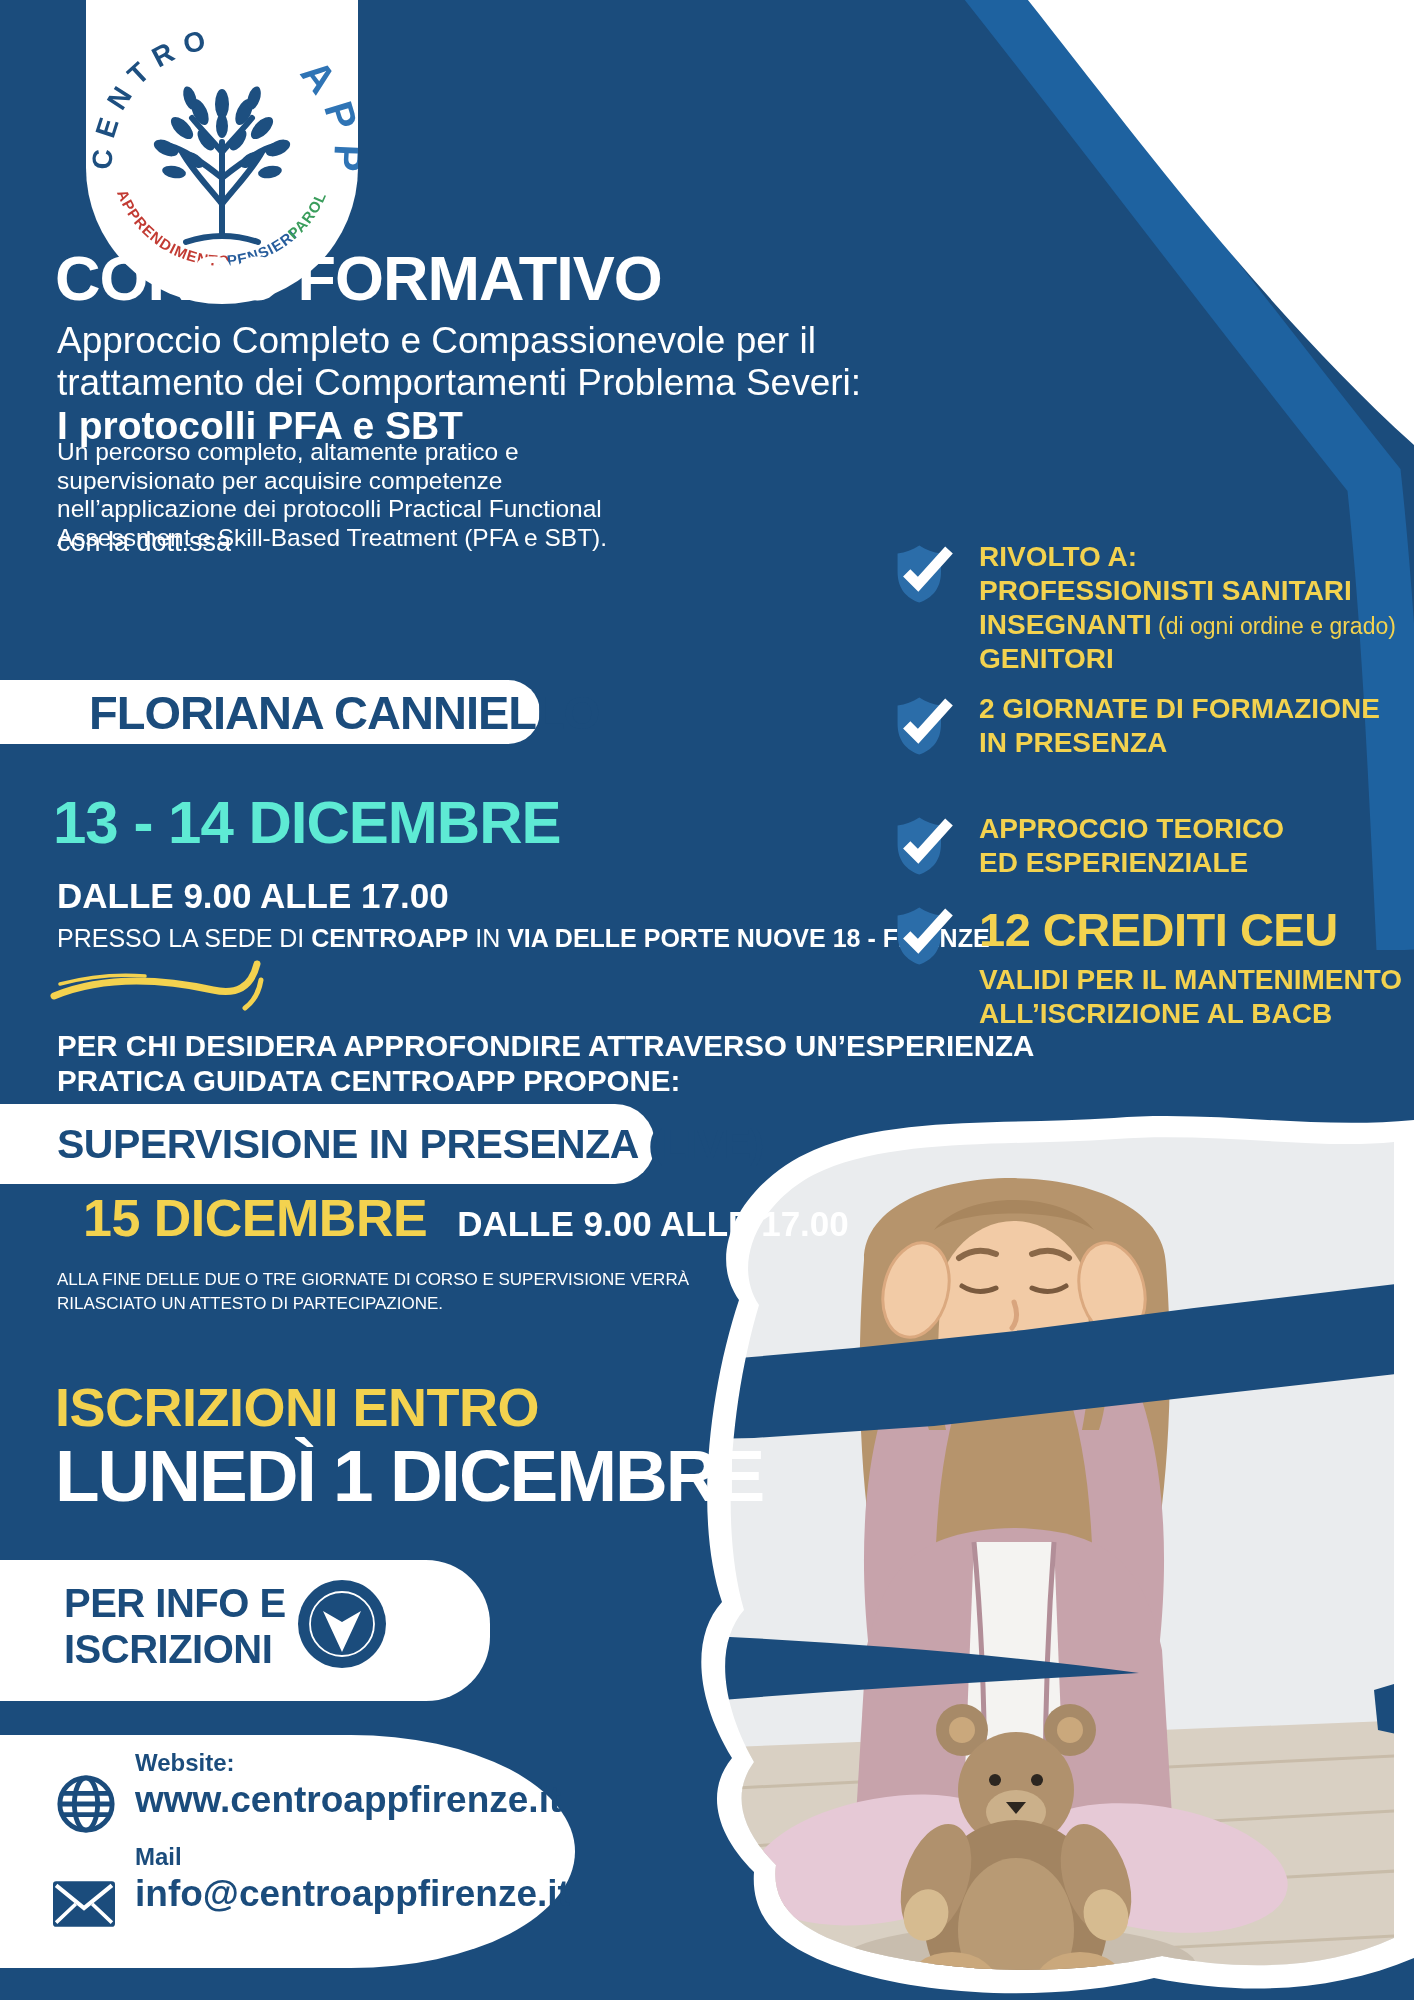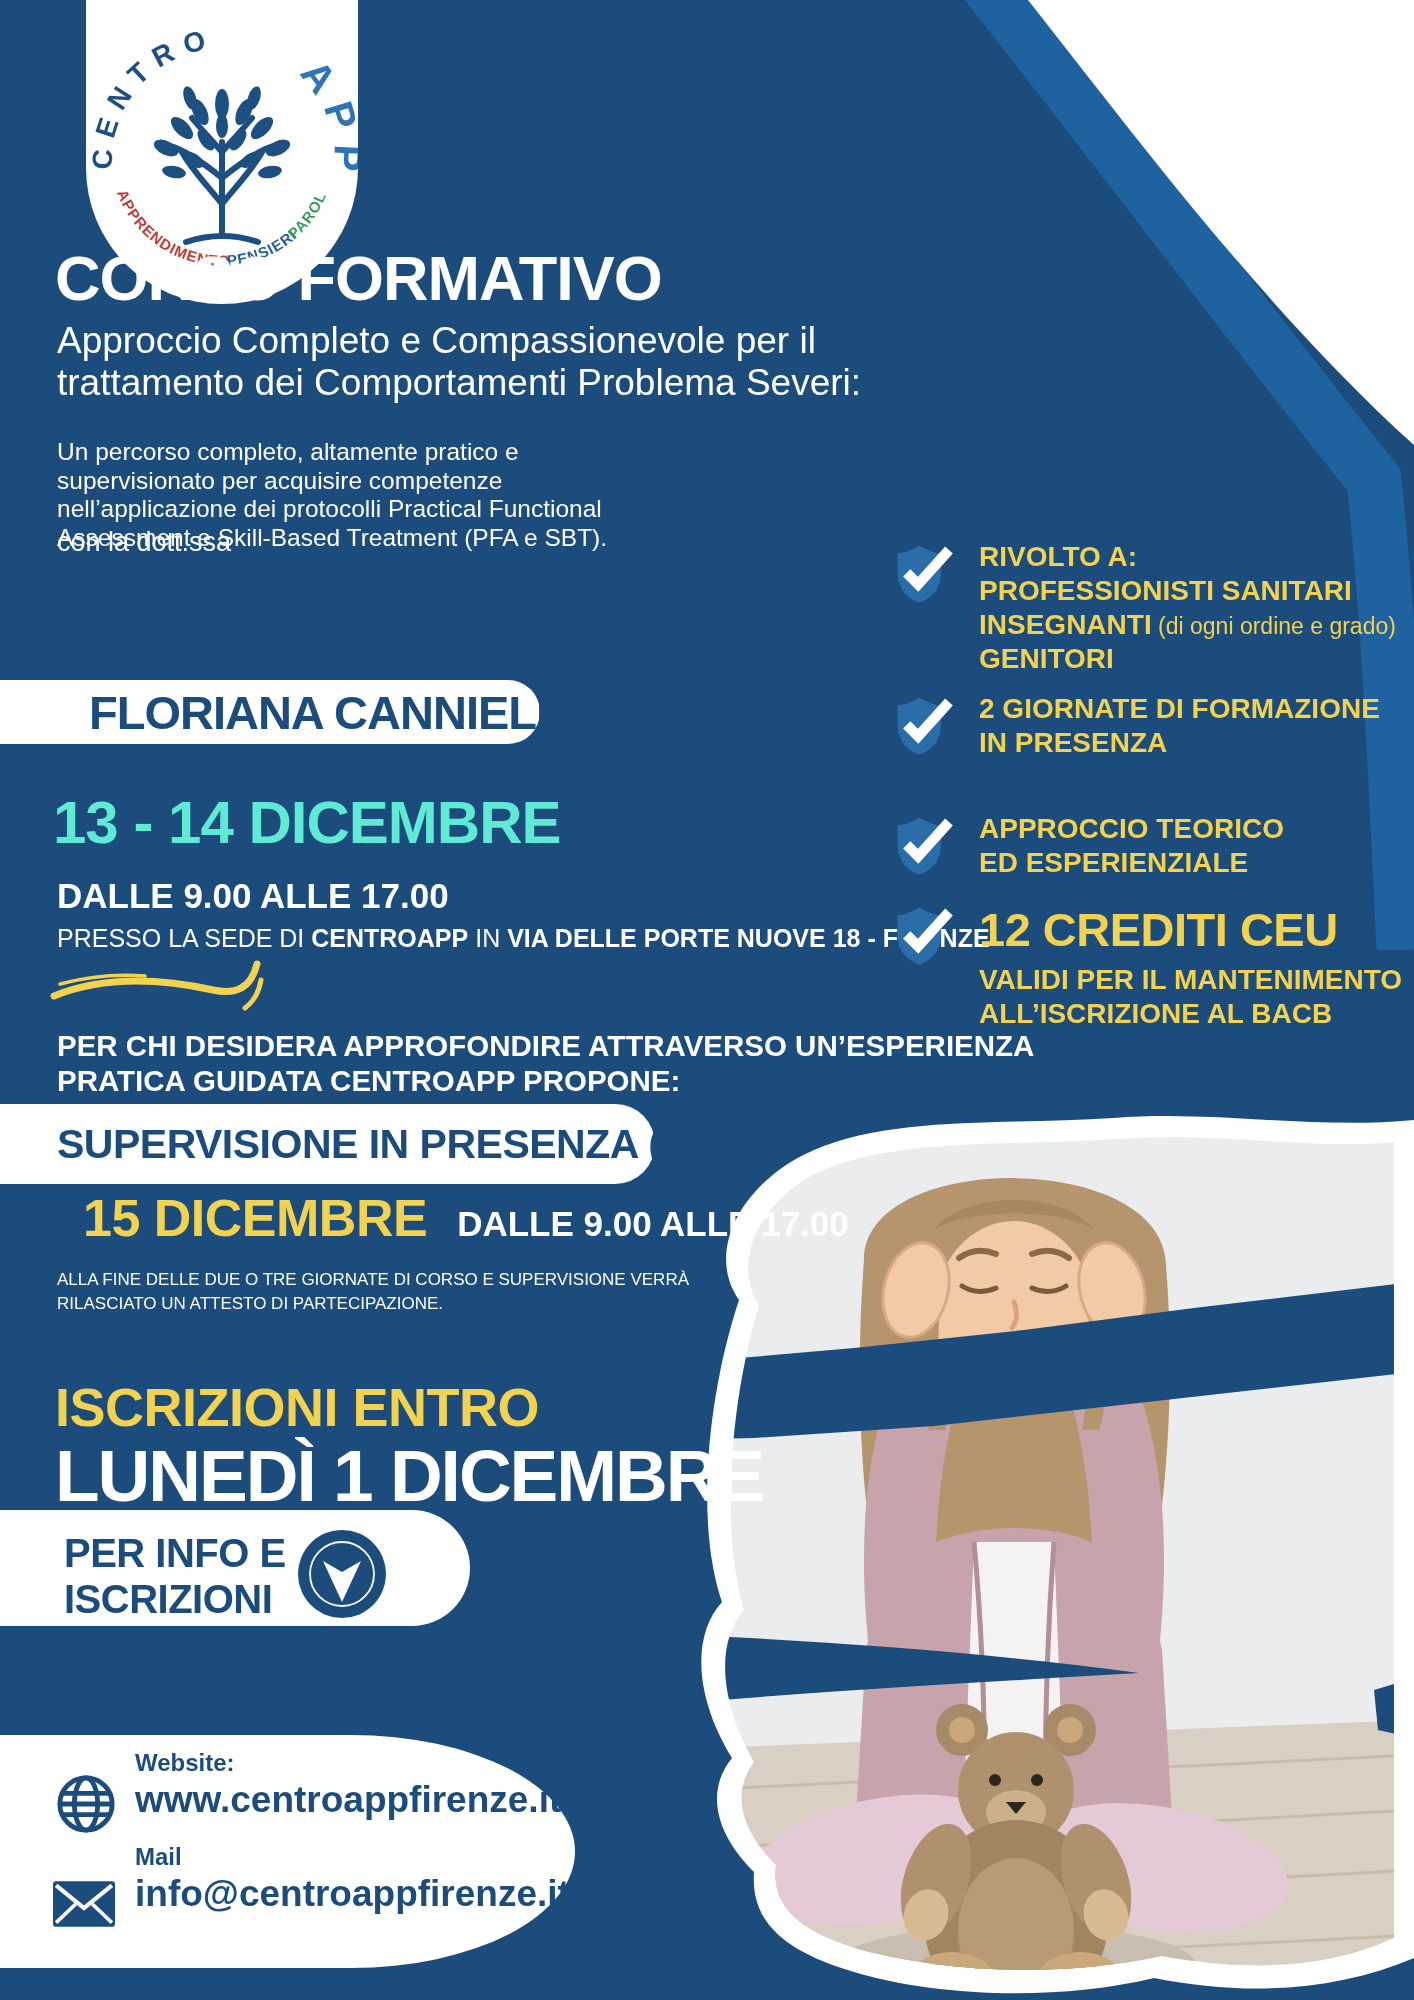--- a/index.html
+++ b/index.html
@@ -47,22 +47,22 @@
   .superv-date{font-size:52px; font-weight:800; color:#F3D24F; letter-spacing:-0.5px;margin-left:28px;}
   .superv-hours{font-size:35px; font-weight:600; margin-left:30px;}
 
   .note{left:57px; top:1268px; font-size:17px; font-weight:500; line-height:1.4; white-space:nowrap;}
 
   .enroll-line1{left:55px; top:1376px; font-size:54px; font-weight:800; color:#F3D24F; letter-spacing:-0.5px; white-space:nowrap;}
   .enroll-line2{left:55px; top:1434px; font-size:73px; font-weight:800; letter-spacing:-2px; white-space:nowrap;}
 
   
   .info-pill{
-    left:0; top:1510px; width:470px; height:116px; background:#fff;
-    border-radius:0 64px 64px 0; cursor:pointer;
+    left:0; top:1560px; width:470px; height:141px; background:#fff;
+    border-radius:0 64px 64px 0; cursor:pointer;padding-left:20px;
   }
   .info-pill .label{
     position:absolute; left:64px; top:20px; color:#1B4C7C; font-size:40px;
     font-weight:800; line-height:1.15; letter-spacing:-0.5px;
   }
   .info-pill .arrow-wrap{position:absolute; left:298px; top:20px; width:88px; height:88px;}
 
   
   .contact-blob{
     left:0; top:1735px; width:575px; height:233px; background:#fff;
@@ -238,20 +238,21 @@
       <text font-family="Liberation Sans, sans-serif" font-size="15" font-weight="700" letter-spacing="1">
         <textPath href="#arcB" startOffset="78%" fill="#3A9D5C">PAROLE</textPath>
       </text>
     </svg>
   </div>
 
   <div class="abs title">CORSO FORMATIVO</div>
   <div class="abs subtitle">
     <div>Approccio Completo e Compassionevole per il</div>
     <div>trattamento dei Comportamenti Problema Severi:</div>
+    <div class="bold-line">I protocolli PFA e SBT</div>
   </div>
   <div class="abs desc">Un percorso completo, altamente pratico e supervisionato per acquisire competenze nell’applicazione dei protocolli Practical Functional Assessment e Skill-Based Treatment (PFA e SBT).</div>
   <div class="abs speaker-intro">con la dott.ssa</div>
 
   <div class="abs name-pill">
     <span>FLORIANA CANNIELLO</span>
   </div>
 
   <div class="abs dates-main">13 - 14 DICEMBRE</div>
   <div class="abs hours-main">DALLE 9.00 ALLE 17.00</div>

